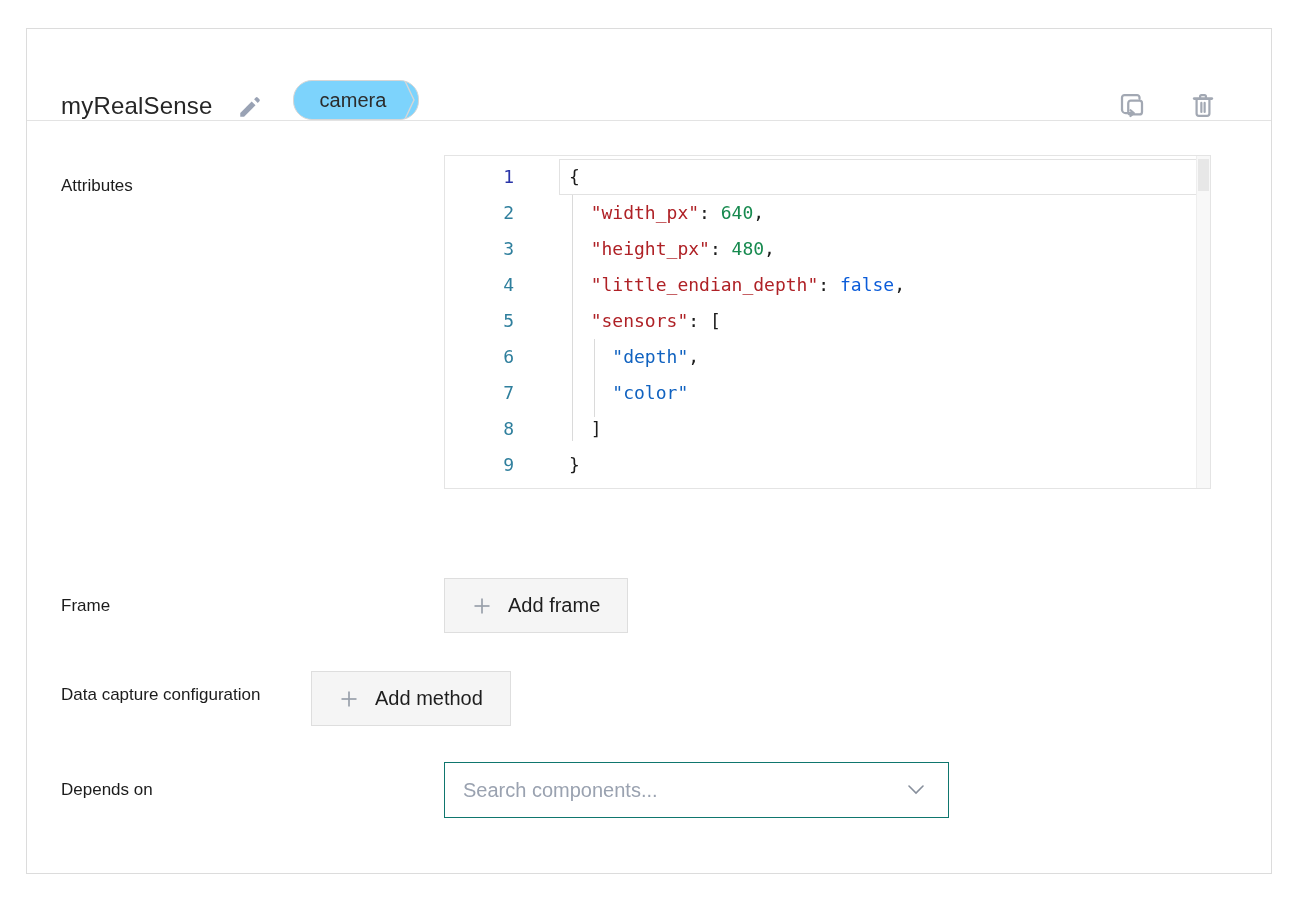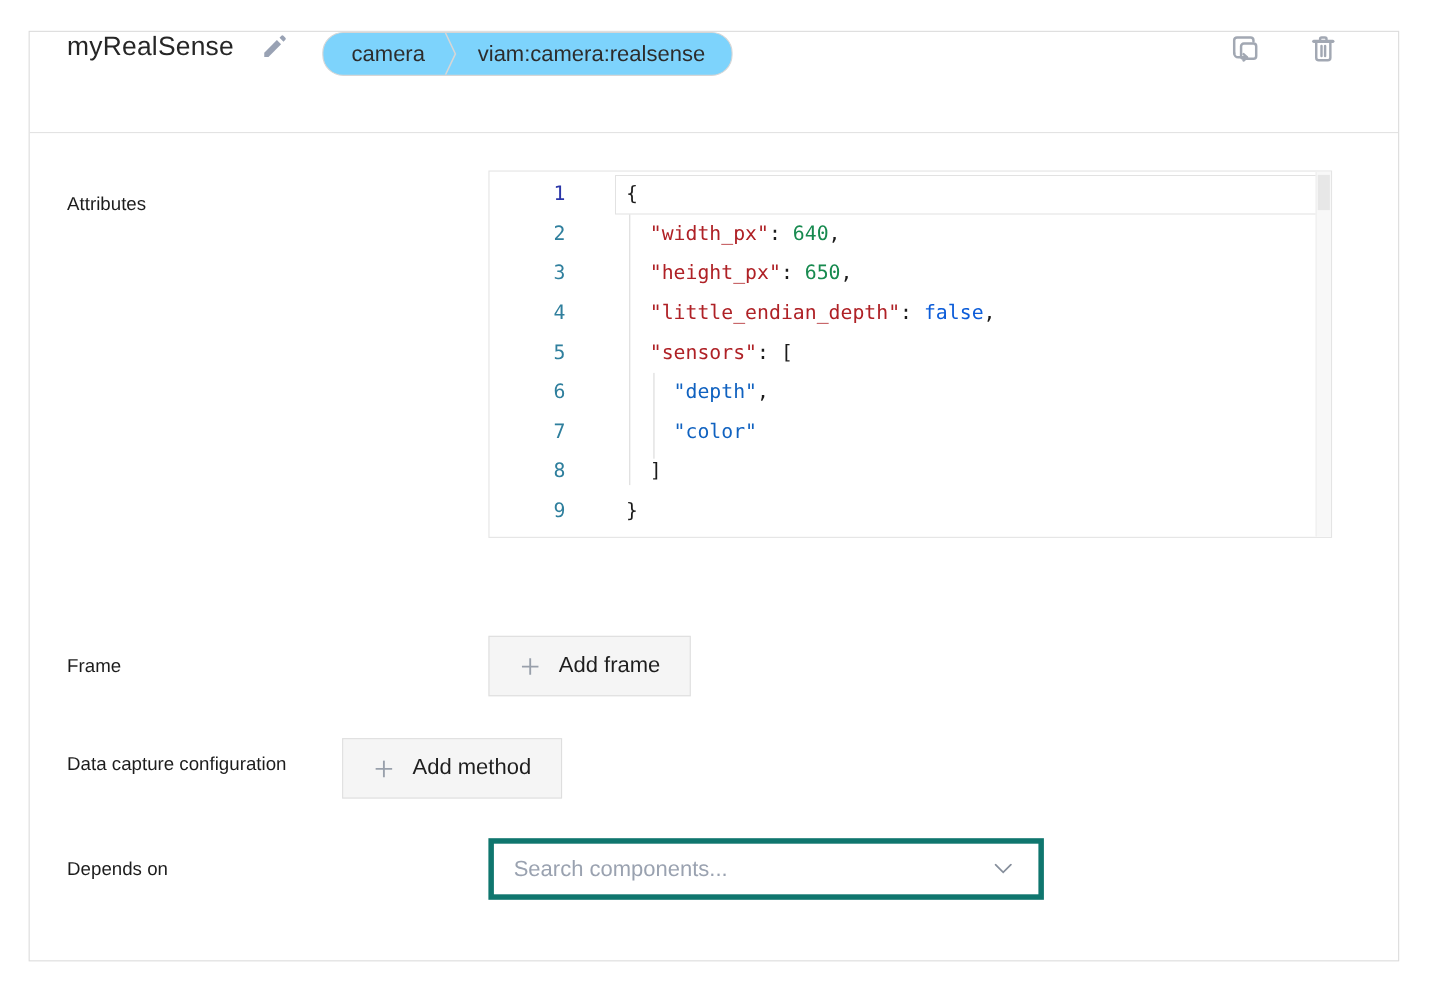--- a/index.html
+++ b/index.html
@@ -1,21 +1,21 @@
 <!DOCTYPE html>
 <html style="--key: #af2126; --number: #178a4f; --atom: #0b5cd9; --string: #1062c0; --line-number: #2f7f9d; --active-line-number: #2a35a8; --icon-gray: #a2a8b3; --pencil-gray: #99a2b4;"><head>
 <meta charset="utf-8">
 <style>
   html,body{margin:0;padding:0;background:#ffffff;}
   body{width:1300px;height:902px;position:relative;font-family:"Liberation Sans",sans-serif;color:#1f1f1f;}
 
   .card{position:absolute;left:26px;top:28px;width:1246px;height:846px;border:1px solid #dcdcdc;background:#fff;box-sizing:border-box;}
 
   
-  .card-header{height:92px;display:flex;align-items:flex-start;padding:0 54px 0 34px;border-bottom:1px solid #e3e3e3;box-sizing:border-box;}
+  .card-header{height:92px;display:flex;align-items:flex-end;padding:0 54px 0 34px;border-bottom:1px solid #e3e3e3;box-sizing:border-box;}
   .title{font-size:24px;color:#262626;letter-spacing:.2px;}
   .icon-btn{background:none;border:none;padding:0;margin:0;cursor:pointer;display:flex;align-items:center;}
   .edit-btn{margin-left:24px;}
   .badge{margin-left:30px;height:38px;border:1px solid #d6d6d6;border-radius:19px;background:#7dd3fc;display:flex;align-items:center;padding:0 2px;}
   .badge-type{font-size:20px;color:#2c2c2c;padding:0 18px 0 24px;}
   .badge-model{font-size:20px;color:#2c2c2c;padding:0 22px 0 18px;}
   .badge-sep{display:flex;align-items:center;height:38px;}
   .header-actions{margin-left:auto;display:flex;align-items:center;gap:42px;}
 
   
@@ -45,21 +45,21 @@
   .guide{position:absolute;width:1px;background:#dadada;}
   .guide-1{left:127px;top:39px;height:246px;}
   .guide-2{left:149px;top:183px;height:78px;}
   .scrollbar{position:absolute;top:0;right:0;width:13px;height:100%;background:#f8f8f8;border-left:1px solid #eeeeee;}
   .scroll-thumb{position:absolute;top:3px;left:1px;right:1px;height:32px;background:#e7e7e7;}
 
   
   .add-btn{display:inline-flex;align-items:center;gap:16px;height:55px;padding:0 27px;background:#f5f5f5;border:1px solid #dedede;font-family:"Liberation Sans",sans-serif;font-size:20px;color:#1e1e1e;cursor:pointer;}
 
   
-  .select{width:505px;height:56px;border:5px solid #0f766e;background:#fff;display:flex;align-items:center;box-sizing:border-box;padding:0 24px 0 18px;cursor:pointer;}
+  .select{width:505px;height:56px;border:1px solid #0f766e;background:#fff;display:flex;align-items:center;box-sizing:border-box;padding:0 24px 0 18px;cursor:pointer;}
   .select input{flex:1;border:none;outline:none;font-family:"Liberation Sans",sans-serif;font-size:20px;color:#3a3f4a;background:transparent;padding:0;}
   .select input::placeholder{color:#9aa2b0;opacity:1;}
 
   svg{display:block;}
 </style>
 </head>
 <body>
 
 <div class="card">
 
@@ -75,21 +75,20 @@
       </span>
     </button>
 
     <div class="badge">
       <span class="badge-type">camera</span>
       <span class="badge-sep">
         <svg width="12" height="38" viewBox="0 0 12 38" fill="none" stroke="#d6d6d6" stroke-width="1.4">
           <polyline points="1,0 10,19 1,38"></polyline>
         </svg>
       </span>
-      <span class="badge-model">viam:camera:realsense</span>
     </div>
 
     <div class="header-actions">
       <button class="icon-btn">
         <span>
           <svg width="30" height="30" viewBox="0 0 24 24" fill="none" stroke="#a2a8b3" stroke-width="1.8" stroke-linecap="round" stroke-linejoin="round">
             <path d="M18 7 V6 a2 2 0 0 0 -2 -2 H6 a2 2 0 0 0 -2 2 v9.5"></path>
             <rect x="9" y="8.5" width="11" height="11" rx="2" fill="#ffffff"></rect>
             <path d="M4 15.5 a3 3 0 0 0 3 3 h6"></path>
             <polyline points="10.8,16.2 13.4,18.5 10.8,20.8" fill="none"></polyline>
@@ -119,21 +118,21 @@
             <div class="cm-line active">
               <div class="gutter">1</div>
               <div class="code"><span class="tok-punct">{</span></div>
             </div>
             <div class="cm-line">
               <div class="gutter">2</div>
               <div class="code"><span class="tok-punct">  </span><span class="tok-key">"width_px"</span><span class="tok-punct">: </span><span class="tok-number">640</span><span class="tok-punct">,</span></div>
             </div>
             <div class="cm-line">
               <div class="gutter">3</div>
-              <div class="code"><span class="tok-punct">  </span><span class="tok-key">"height_px"</span><span class="tok-punct">: </span><span class="tok-number">650</span><span class="tok-punct">,</span></div>
+              <div class="code"><span class="tok-punct">  </span><span class="tok-key">"height_px"</span><span class="tok-punct">: </span><span class="tok-number">480</span><span class="tok-punct">,</span></div>
             </div>
             <div class="cm-line">
               <div class="gutter">4</div>
               <div class="code"><span class="tok-punct">  </span><span class="tok-key">"little_endian_depth"</span><span class="tok-punct">: </span><span class="tok-atom">false</span><span class="tok-punct">,</span></div>
             </div>
             <div class="cm-line">
               <div class="gutter">5</div>
               <div class="code"><span class="tok-punct">  </span><span class="tok-key">"sensors"</span><span class="tok-punct">: [</span></div>
             </div>
             <div class="cm-line">

